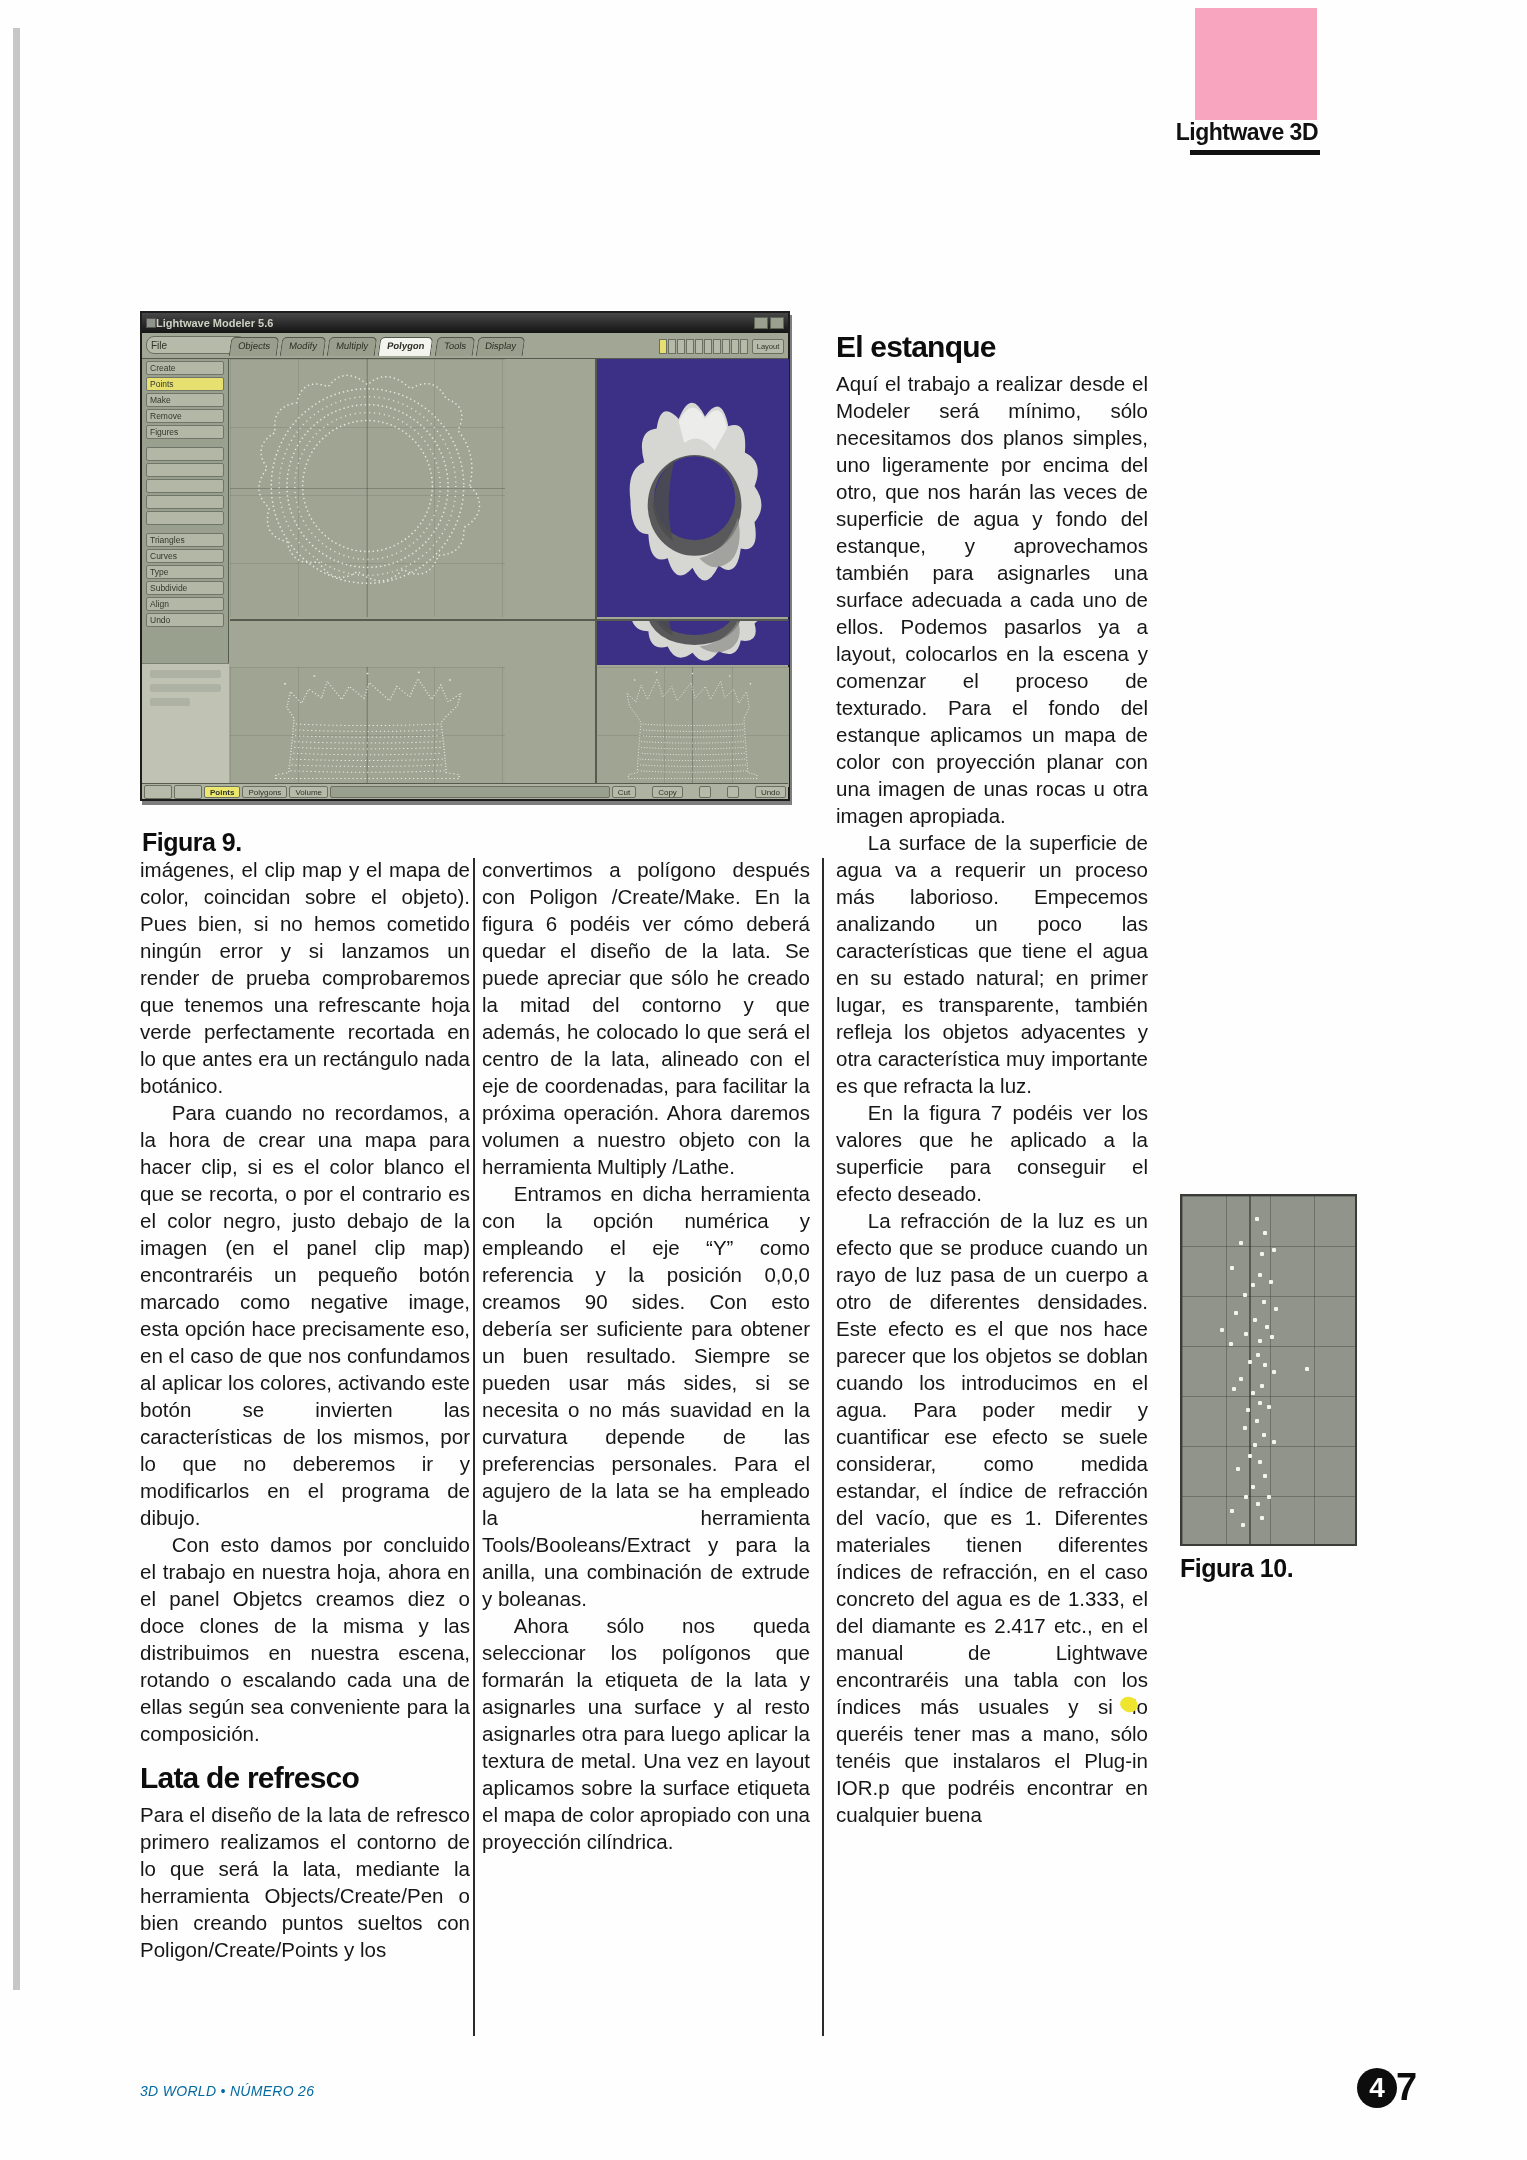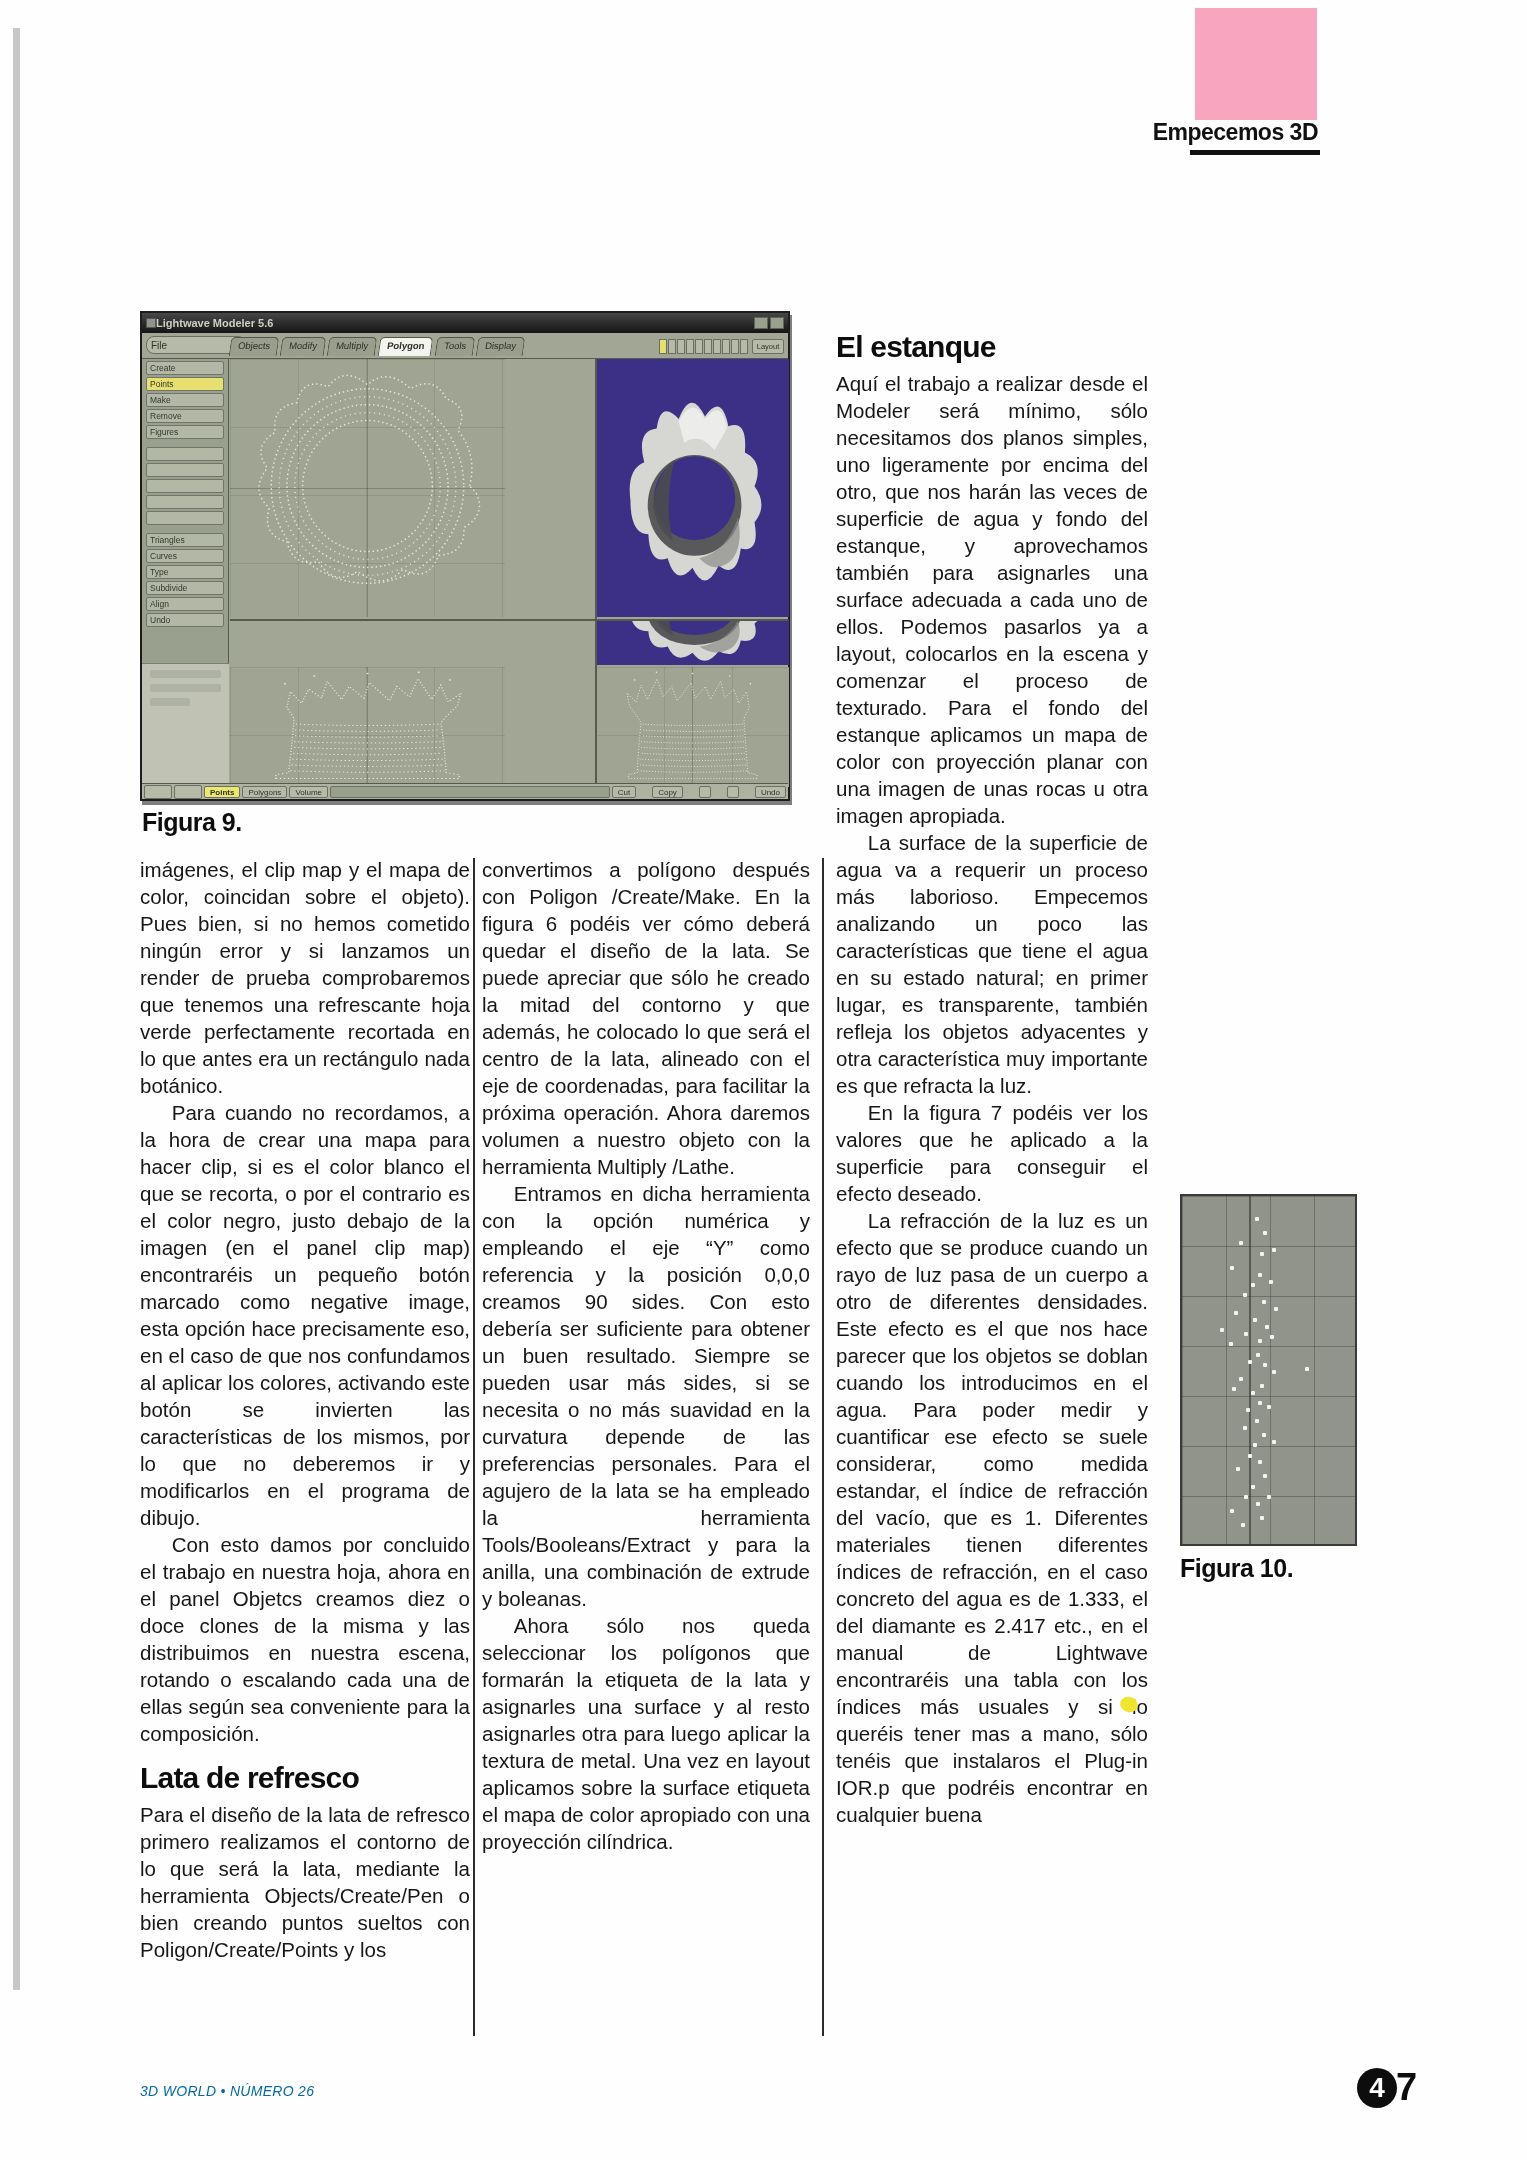--- a/index.html
+++ b/index.html
@@ -60,21 +60,21 @@
   .m-divider-h{position:absolute;left:88px;right:0;top:306px;height:2px;background:#565b50;}
   .m-bottom{position:absolute;left:0;right:0;bottom:0;height:16px;background:#adb2a1;
             border-top:1px solid #565b50;display:flex;align-items:center;padding:0 2px;gap:2px;}
   .m-bottom .bbtn{height:12px;font-size:8px;line-height:11px;padding:0 5px;background:#b6bba9;
                   border:1px solid #6a6f62;border-radius:2px;color:#2e3329;white-space:nowrap;}
   .m-bottom .bbtn.active{background:#ece76f;font-weight:bold;}
   .m-bottom .tiny{width:16px;}
   .m-bottom .info{flex:1;height:12px;background:#9aa08e;border:1px solid #6a6f62;border-radius:2px;}
 
   .figcap{position:absolute;font-size:25px;font-weight:bold;letter-spacing:-0.5px;color:#0d0d0d;}
-  #cap9{left:142px;top:808px;}
+  #cap9{left:142px;top:828px;}
   #cap10{left:1180px;top:1554px;}
 
   
   .col{position:absolute;text-align:justify;font-size:20.5px;line-height:27px;color:#161616;
        hyphens:auto;-webkit-hyphens:auto;}
   .col p{margin:0;}
   .col p.ind{text-indent:1.55em;}
   .col h2{font-size:30px;line-height:34px;margin:14px 0 6px;letter-spacing:-0.8px;color:#0d0d0d;}
   #col-left{left:140px;top:856px;width:330px;}
   #col-mid{left:482px;top:856px;width:328px;}
@@ -139,21 +139,21 @@
       <ellipse cx="143" cy="116" rx="59" ry="35" fill="#3b3086"></ellipse>
       <path fill="#4c4c4c" opacity="0.85" d="M82 122 Q88 96 114 84 Q98 120 112 152 Q88 142 82 122 Z"></path>
       <path fill="#8b8b88" opacity="0.7" d="M150 166 Q190 160 206 132 Q214 156 196 168 Q172 180 150 166 Z"></path>
       <path fill="#ffffff" opacity="0.55" d="M120 52 Q140 30 158 50 Q182 32 190 58 L172 76 Q150 60 128 70 Z"></path>
     </g>
   </defs>
 </svg>
 
 <div class="left-strip" data-name="page-margin-strip"></div>
 <div class="pink-box" data-name="brand-color-block"></div>
-<div class="brand" data-name="brand-label">Empecemos 3D</div>
+<div class="brand" data-name="brand-label">Lightwave 3D</div>
 <div class="brand-rule" data-name="brand-underline"></div>
 
 <div class="modeler" data-name="figure9-modeler-screenshot">
   <div class="m-title" data-name="modeler-titlebar">
     <span class="ticon" data-name="app-icon"></span>
     <span data-name="modeler-title-text">Lightwave Modeler 5.6</span>
     <span class="spacer"></span>
     <span class="m-winbtn" data-name="window-minimize-button"></span>
     <span class="m-winbtn" data-name="window-close-button"></span>
   </div>

